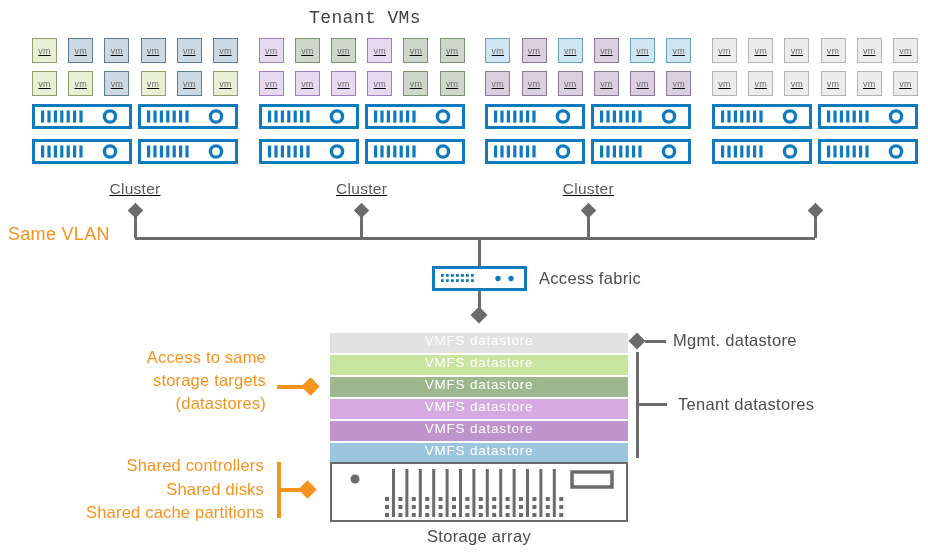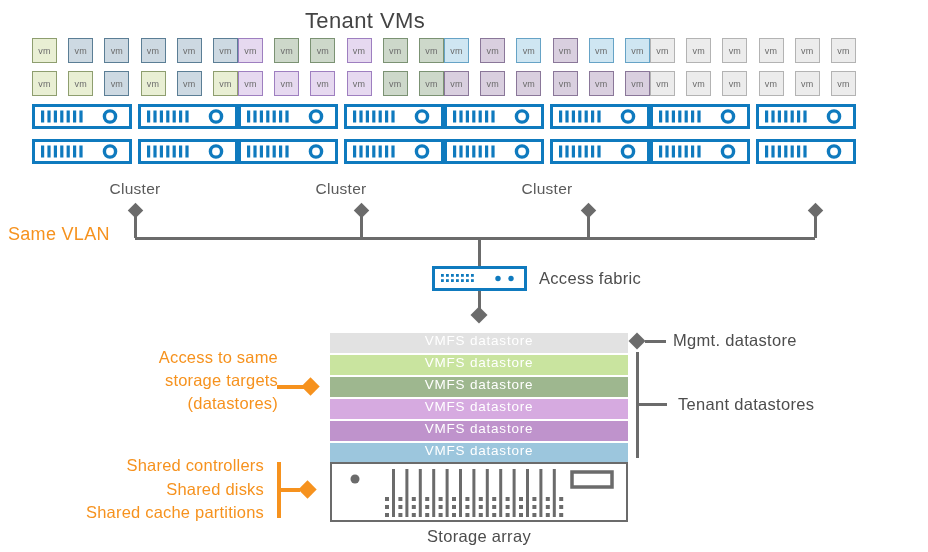--- a/index.html
+++ b/index.html
@@ -1,23 +1,23 @@
 <!DOCTYPE html>
 <html><head>
 <meta charset="utf-8">
 <style>
   html,body{margin:0;padding:0;background:#fff;}
   #canvas{position:relative;width:928px;height:552px;background:#fff;
     font-family:"Liberation Sans",sans-serif;overflow:hidden;}
   .title{position:absolute;top:8px;transform:translateX(-50%);
-    font-size:22px;color:#444;letter-spacing:.4px;white-space:nowrap;}
+    font-size:18px;color:#444;letter-spacing:.4px;white-space:nowrap;font-family:Liberation Mono, monospace;}
   #title-tenant{left:365px;}
   #title-mgmt{left:819px;}
   #clusters-row{position:absolute;left:32px;top:38px;width:886px;
-    display:flex;}
+    display:flex;justify-content:space-between;text-decoration:underline;}
   .cluster-group{width:206px;}
   .vm-row{display:flex;justify-content:space-between;margin-bottom:8px;}
   .vm{box-sizing:border-box;width:25px;height:25px;border:1px solid #999;
     display:flex;align-items:center;justify-content:center;
     font-size:9px;color:#6c6c6c;letter-spacing:.2px;}
   .server-grid{margin-top:8px;display:grid;grid-template-columns:100px 100px;
     justify-content:space-between;row-gap:6px;}
   .cluster-label{margin-top:12px;text-align:center;font-size:15.5px;
     color:#5a5a5a;letter-spacing:.3px;white-space:nowrap;}
   .hline,.vline,.diamond{position:absolute;background:#6b6b6b;}
@@ -38,21 +38,21 @@
   .ds-bar{height:20px;margin-bottom:2px;color:#fff;font-size:13.5px;
     line-height:16.5px;text-align:center;letter-spacing:.8px;}
   #mgmt-diamond{left:631px;top:335px;width:12px;height:12px;}
   #mgmt-line{left:645px;top:340px;width:21px;height:3px;}
   #mgmt-label{left:673px;top:331px;text-align:right;}
   #tenant-vline{left:636px;top:352px;width:3px;height:106px;}
   #tenant-tick{left:636px;top:403px;width:31px;height:3px;}
   #tenant-label{left:678px;top:395px;}
   .orange-block{position:absolute;text-align:right;font-size:16.5px;
     color:#f6921e;letter-spacing:.2px;}
-  #access-block{left:12px;top:346px;width:266px;line-height:23px;}
+  #access-block{left:0;top:346px;width:266px;line-height:23px;}
   #shared-block{left:0;top:454px;width:264px;line-height:23.5px;}
   #access-arrow-line{left:277px;top:385px;width:27px;height:3.5px;}
   #access-arrow-head{left:304px;top:380px;width:13px;height:13px;}
   #shared-vline{left:277px;top:462px;width:3.5px;height:56px;}
   #shared-hline{left:277px;top:488px;width:23px;height:3.5px;}
   #shared-arrow-head{left:301px;top:483px;width:13px;height:13px;}
   .array-box{position:absolute;left:330px;top:462px;width:298px;height:60px;
     box-sizing:border-box;border:2px solid #6b6b6b;background:#fff;}
   #array-label{left:330px;top:527px;width:298px;text-align:center;}
 </style>

